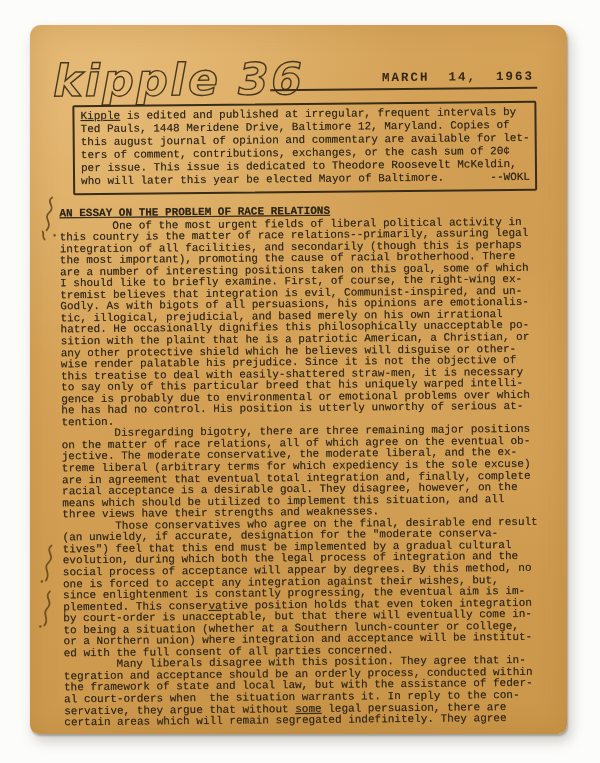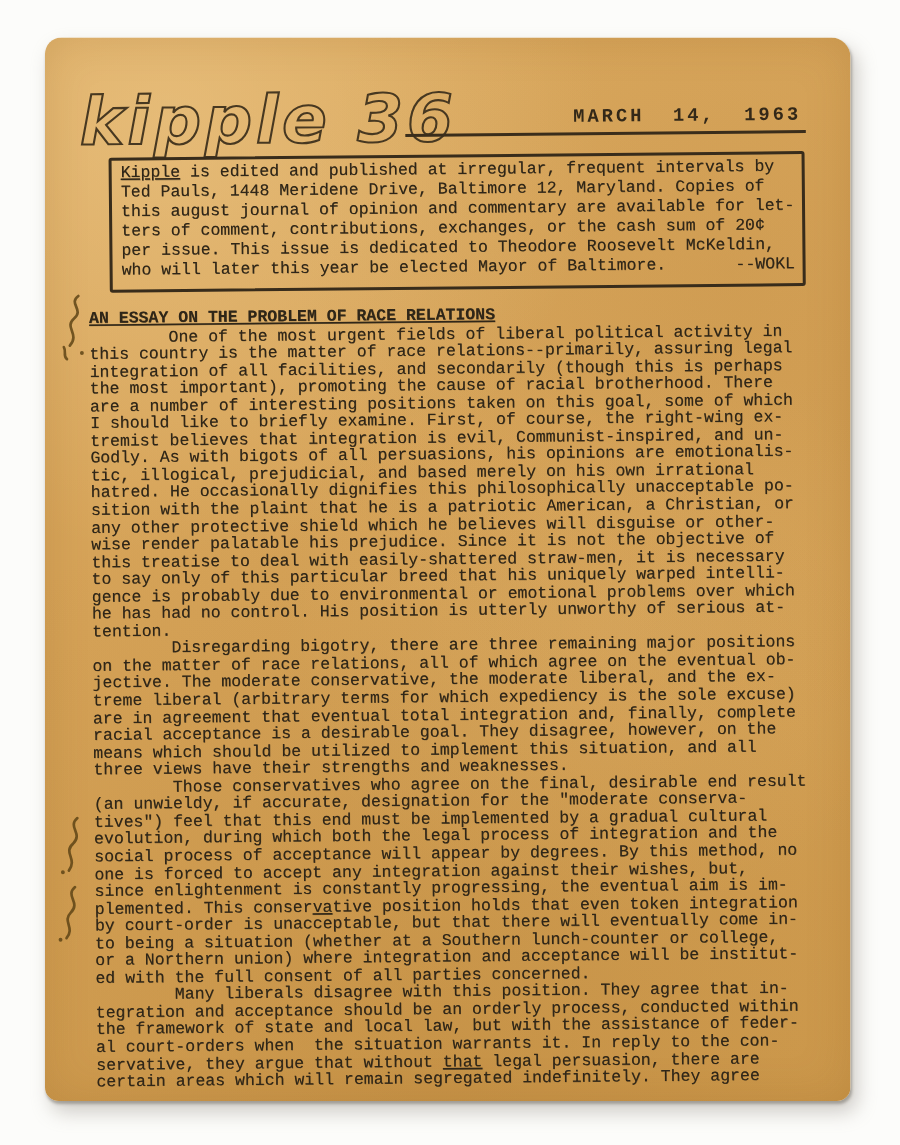--- a/index.html
+++ b/index.html
@@ -143,19 +143,19 @@
 since enlightenment is constantly progressing, the eventual aim is im-
 plemented. This conser<u>va</u>tive position holds that even token integration
 by court-order is unacceptable, but that there will eventually come in-
 to being a situation (whether at a Southern lunch-counter or college,
 or a Northern union) where integration and acceptance will be institut-
 ed with the full consent of all parties concerned.</div>
         <div class="para">        Many liberals disagree with this position. They agree that in-
 tegration and acceptance should be an orderly process, conducted within
 the framework of state and local law, but with the assistance of feder-
 al court-orders when  the situation warrants it. In reply to the con-
-servative, they argue that without <u>that</u> legal persuasion, there are
+servative, they argue that without <u>some</u> legal persuasion, there are
 certain areas which will remain segregated indefinitely. They agree</div>
       </div>
 
     </div>
   </div>
 </div>
 
 </body></html>

